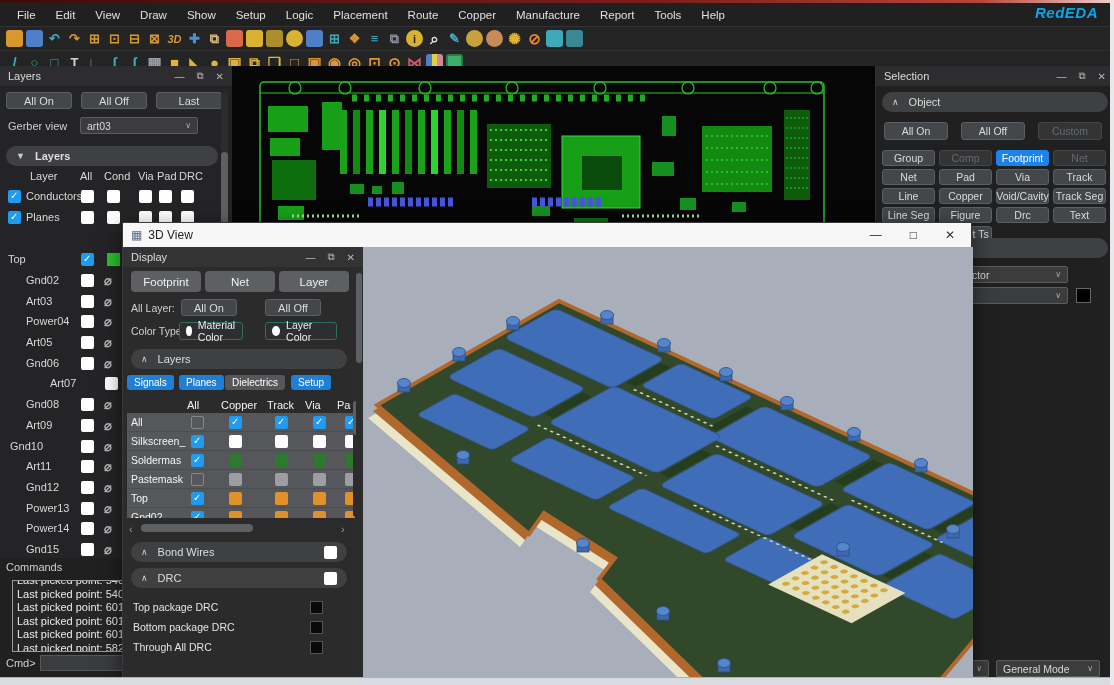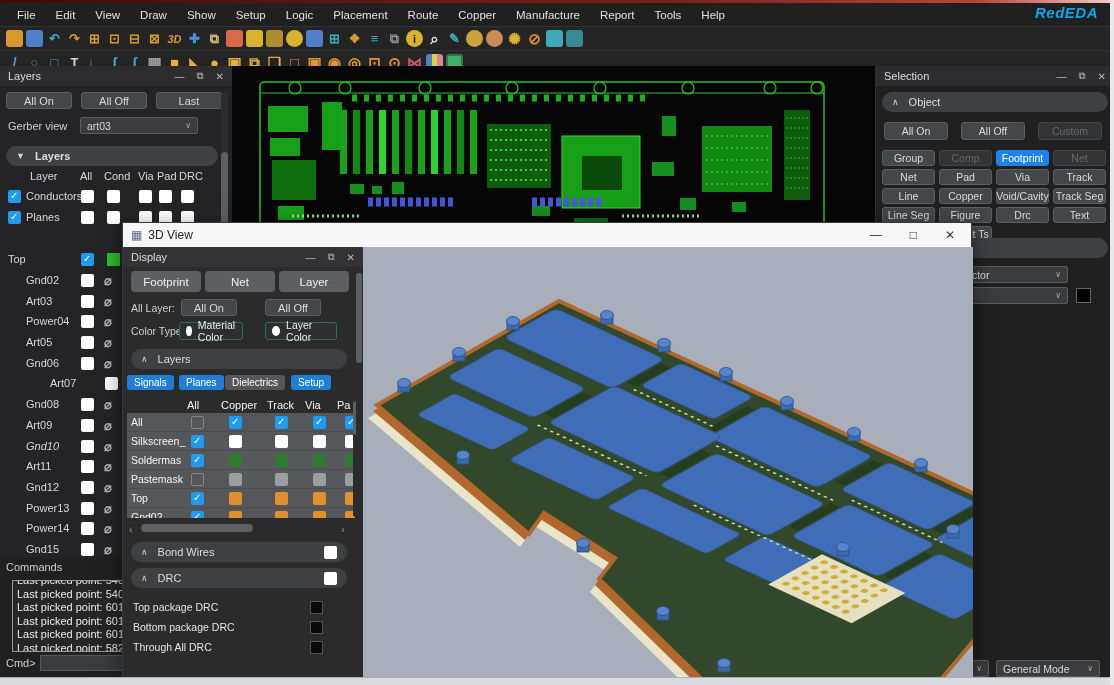--- a/index.html
+++ b/index.html
@@ -372,21 +372,21 @@
           <span class="eye" style="position:absolute; left:104px; top:2px;">⌀</span>
         </div>
 
         <div class="lrow" style="position:relative; height:20.7px;text-decoration:underline;">
           <span class="name" style="left:26px;">Art09</span>
           <span class="cb white" style="position:absolute; left:81px; top:3px;"></span>
           <span class="eye" style="position:absolute; left:104px; top:2px;">⌀</span>
         </div>
 
         <div class="lrow" style="position:relative; height:20.7px;">
-          <span class="name" style="left:26px;font-style:italic;">Gnd10</span>
+          <span class="name" style="left:10px;">Gnd10</span>
           <span class="cb white" style="position:absolute; left:81px; top:3px;"></span>
           <span class="eye" style="position:absolute; left:104px; top:2px;">⌀</span>
         </div>
 
         <div class="lrow" style="position:relative; height:20.7px;">
           <span class="name" style="left:26px;">Art11</span>
           <span class="cb white" style="position:absolute; left:81px; top:3px;"></span>
           <span class="eye" style="position:absolute; left:104px; top:2px;">⌀</span>
         </div>
 

